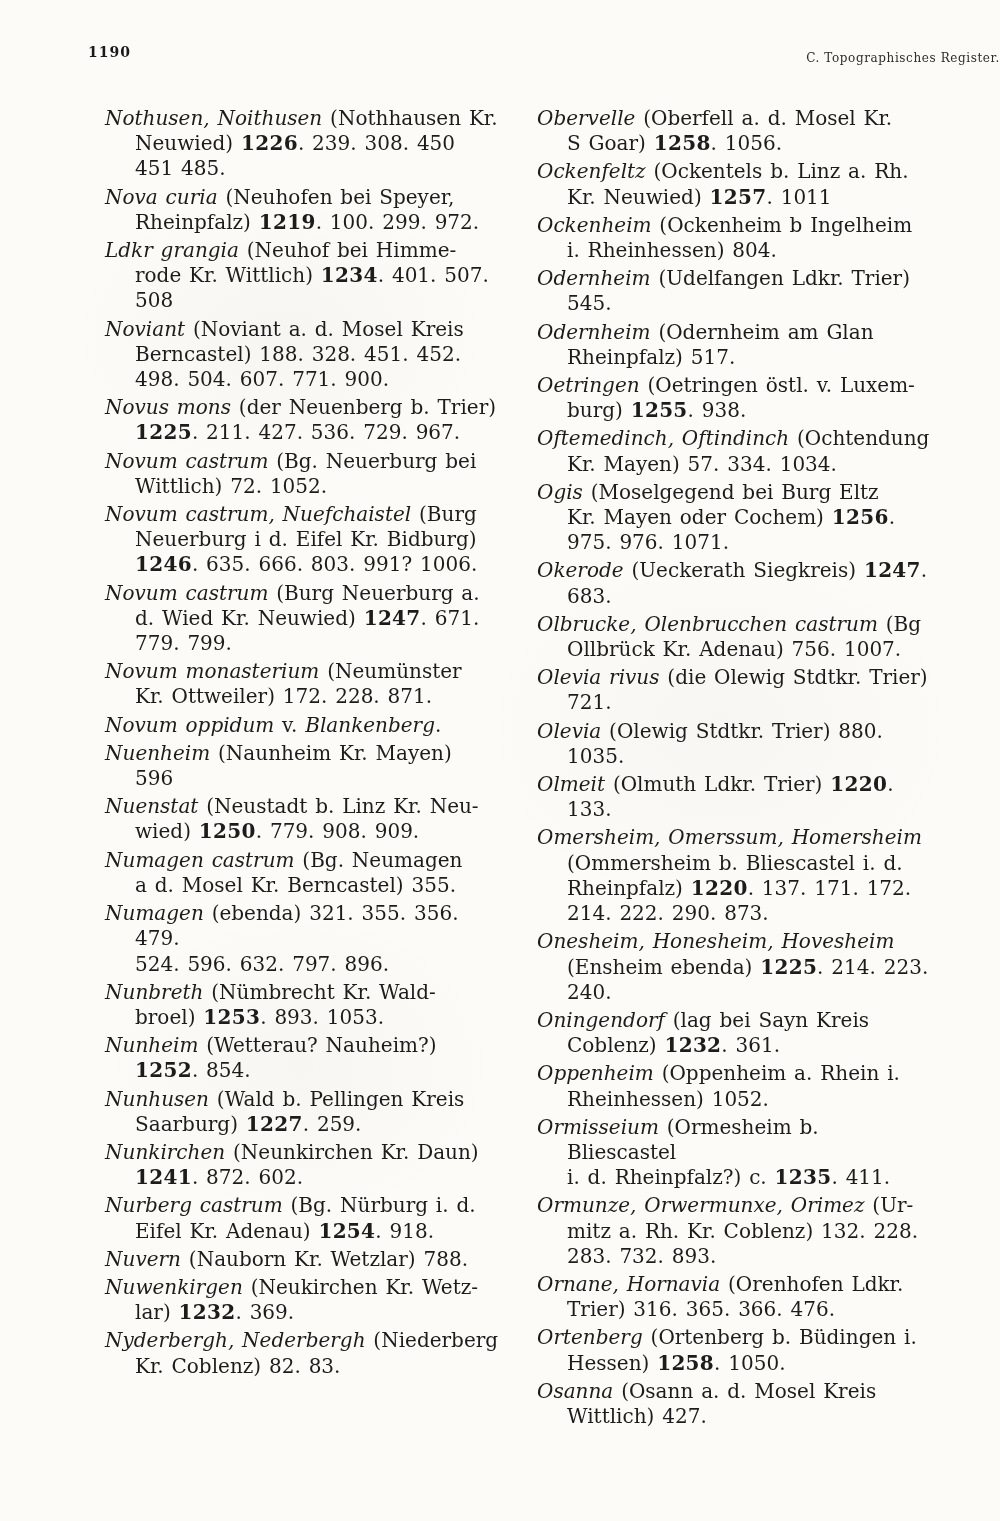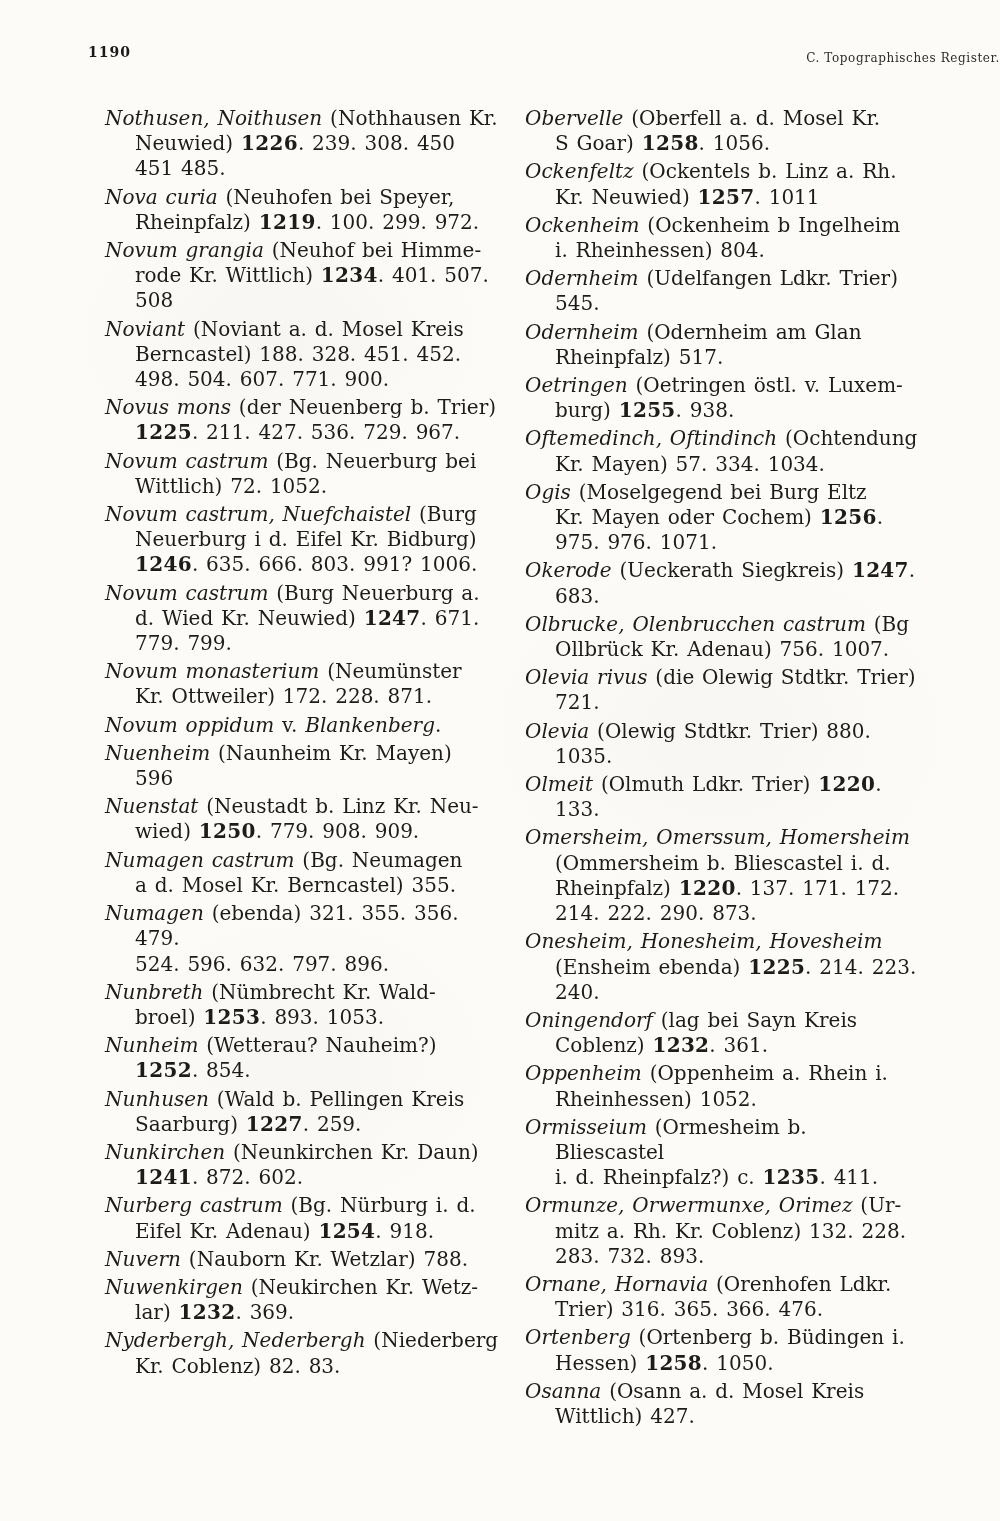--- a/index.html
+++ b/index.html
@@ -46,21 +46,21 @@
     text-align: right;
     font-size: 12px;
     letter-spacing: 0.6px;
     color: #2e2c29;
   }
   .columns {
     position: absolute;
     top: 106px;
     left: 105px;
     display: flex;
-    gap: 22px;
+    gap: 34px;
   }
   .column {
     width: 398px;
   }
   .entry {
     margin: 0 0 3px 0;
     padding-left: 30px;
     text-indent: -30px;
     white-space: pre-wrap;
     font-size: 20px;
@@ -81,21 +81,21 @@
     <div class="running-title">C. Topographisches Register.</div>
   </header>
 
   <main class="columns">
     <section class="column left">
         <p class="entry"><em class="seg italic">Nothusen, Noithusen</em><span class="seg normal"> (Nothhausen Kr.
 Neuwied) </span><b class="seg bold">1226</b><span class="seg normal">. 239. 308. 450
 451 485.</span></p>
         <p class="entry"><em class="seg italic">Nova curia</em><span class="seg normal"> (Neuhofen bei Speyer,
 Rheinpfalz) </span><b class="seg bold">1219</b><span class="seg normal">. 100. 299. 972.</span></p>
-        <p class="entry"><em class="seg italic">Novum grangia</em><span class="seg normal"> (Neuhof bei Himme-
+        <p class="entry"><em class="seg italic">Ldkr grangia</em><span class="seg normal"> (Neuhof bei Himme-
 rode Kr. Wittlich) </span><b class="seg bold">1234</b><span class="seg normal">. 401. 507.
 508</span></p>
         <p class="entry"><em class="seg italic">Noviant</em><span class="seg normal"> (Noviant a. d. Mosel Kreis
 Berncastel) 188. 328. 451. 452.
 498. 504. 607. 771. 900.</span></p>
         <p class="entry"><em class="seg italic">Novus mons</em><span class="seg normal"> (der Neuenberg b. Trier)
 </span><b class="seg bold">1225</b><span class="seg normal">. 211. 427. 536. 729. 967.</span></p>
         <p class="entry"><em class="seg italic">Novum castrum</em><span class="seg normal"> (Bg. Neuerburg bei
 Wittlich) 72. 1052.</span></p>
         <p class="entry"><em class="seg italic">Novum castrum, Nuefchaistel</em><span class="seg normal"> (Burg

